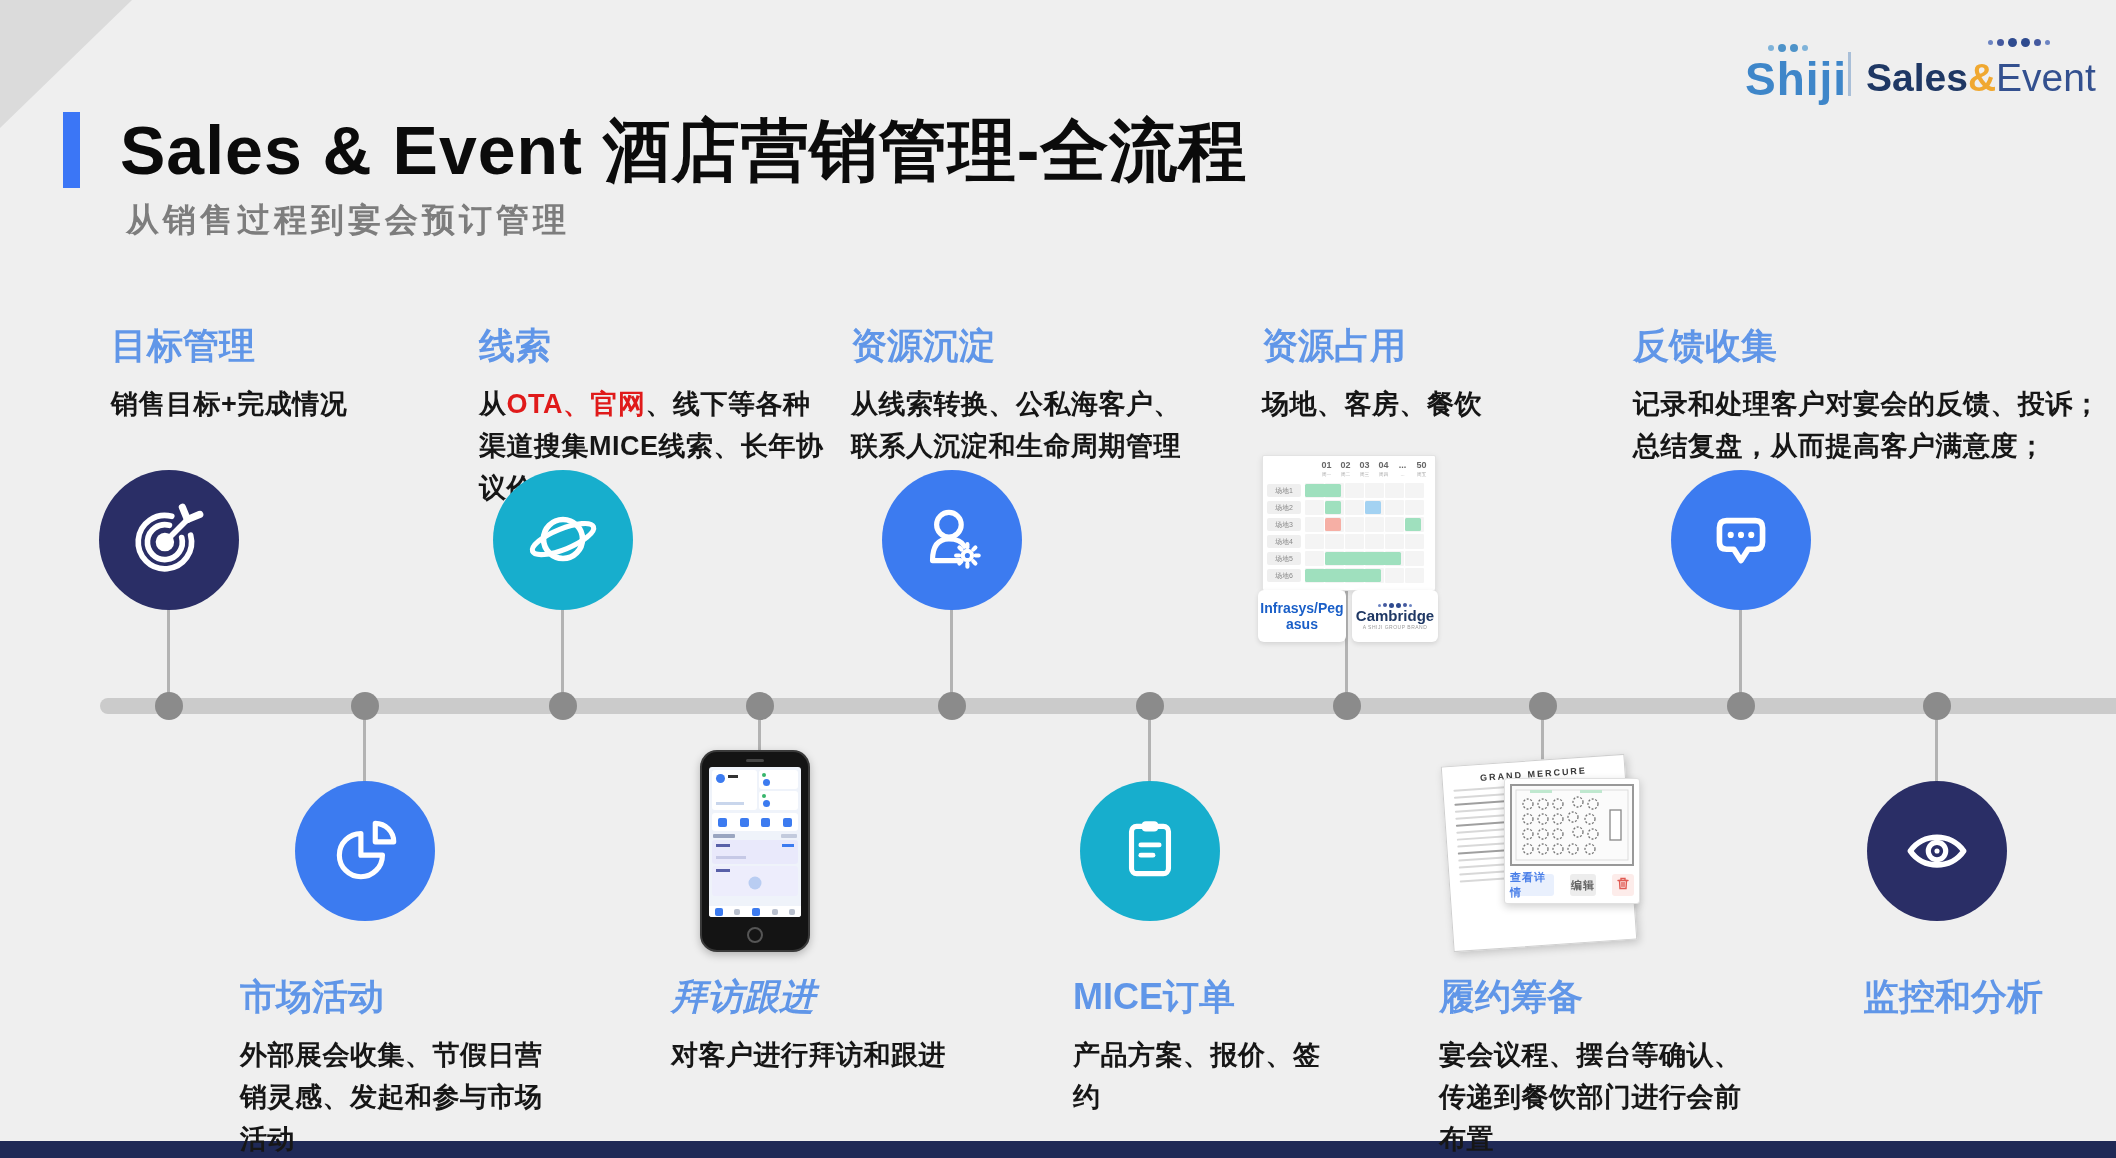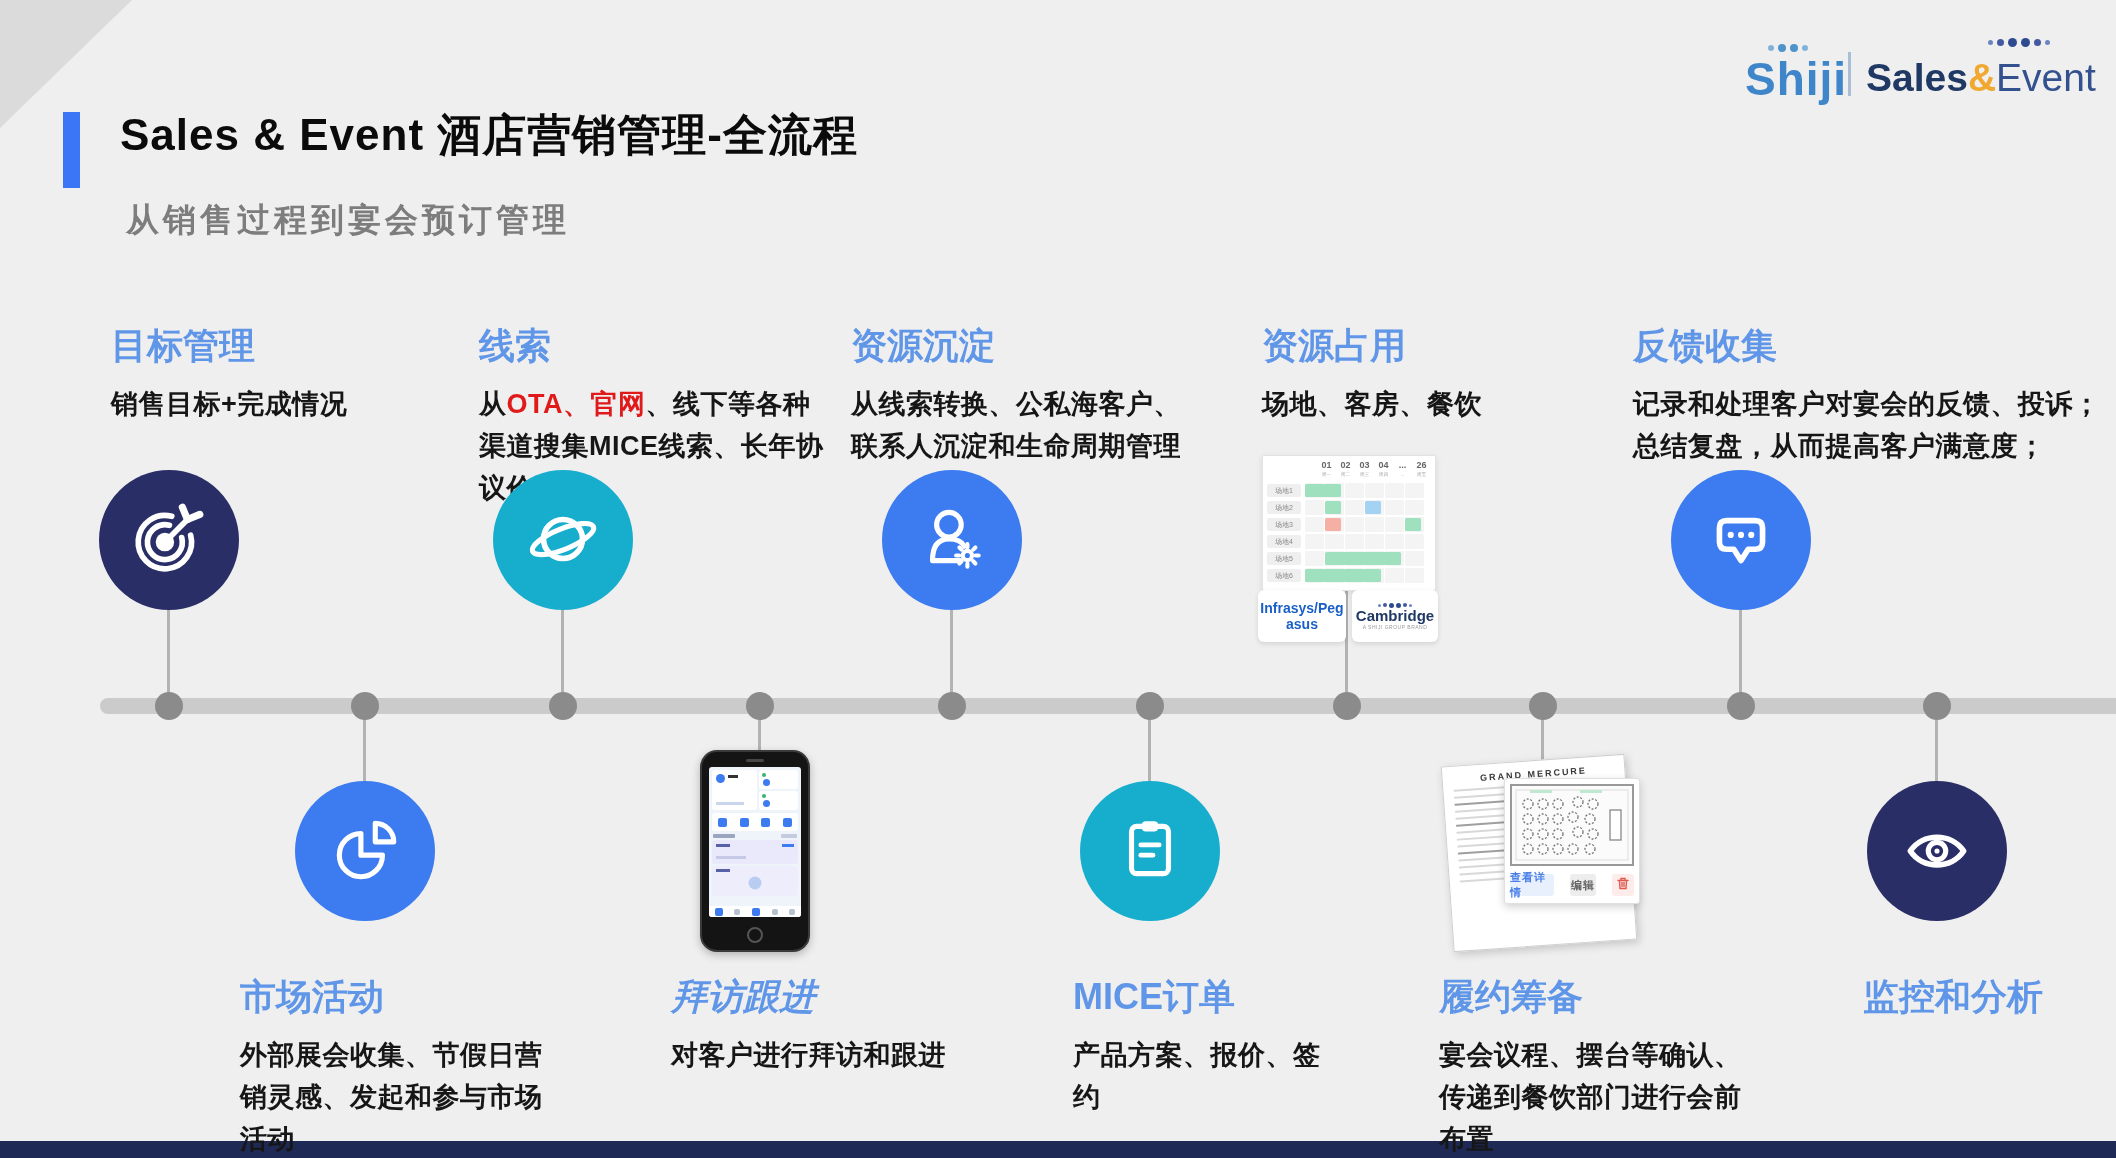--- a/index.html
+++ b/index.html
@@ -6,21 +6,21 @@
   .slide{
     position:relative;width:2116px;height:1158px;background:#EFEFEF;overflow:hidden;
     font-family:"Liberation Sans","DejaVu Sans",sans-serif;
   }
   .abs{position:absolute;}
   
   .corner-tri{left:0;top:0;width:132px;height:128px;background:#DBDBDB;clip-path:polygon(0 0,100% 0,0 100%);}
   .accent-bar{left:63px;top:112px;width:17px;height:76px;background:#3B76F6;}
   .bottom-bar{left:0;top:1141px;width:2116px;height:17px;background:#1F2956;}
   
-  .page-title{left:120px;top:106px;font-size:44px;font-weight:800;color:#0B0B0B;letter-spacing:1px;white-space:nowrap;}
+  .page-title{left:120px;top:106px;font-size:68px;font-weight:800;color:#0B0B0B;letter-spacing:1px;white-space:nowrap;}
   .page-subtitle{left:126px;top:198px;font-size:33px;font-weight:700;color:#7D7D7D;letter-spacing:4px;white-space:nowrap;}
   
   .shiji-text{font-size:46px;font-weight:800;color:#3E86C9;letter-spacing:1px;}
   .logo-divider{left:1848px;top:52px;width:3px;height:44px;background:#A9BFD8;}
   .se-text{font-size:39px;white-space:nowrap;}
   .se-sales{font-weight:800;color:#1F3864;}
   .se-amp{font-weight:700;color:#F0A830;}
   .se-event{font-weight:400;color:#33508F;}
   .dotrow{display:flex;align-items:center;gap:4px;}
   .dotrow i{display:block;border-radius:50%;}
@@ -220,21 +220,21 @@
         </div>
         <div class="cal-col">
           <div class="cal-num">04</div>
           <div class="cal-sub">周四</div>
         </div>
         <div class="cal-col">
           <div class="cal-num">...</div>
           <div class="cal-sub">...</div>
         </div>
         <div class="cal-col">
-          <div class="cal-num">26</div>
+          <div class="cal-num">50</div>
           <div class="cal-sub">周五</div>
         </div>
       </div>
     <div class="cal-body">
         <div class="cal-row">
           <div class="cal-label">场地1</div>
           <div class="cal-cell"></div>
           <div class="cal-cell"></div>
           <div class="cal-cell"></div>
           <div class="cal-cell"></div>

